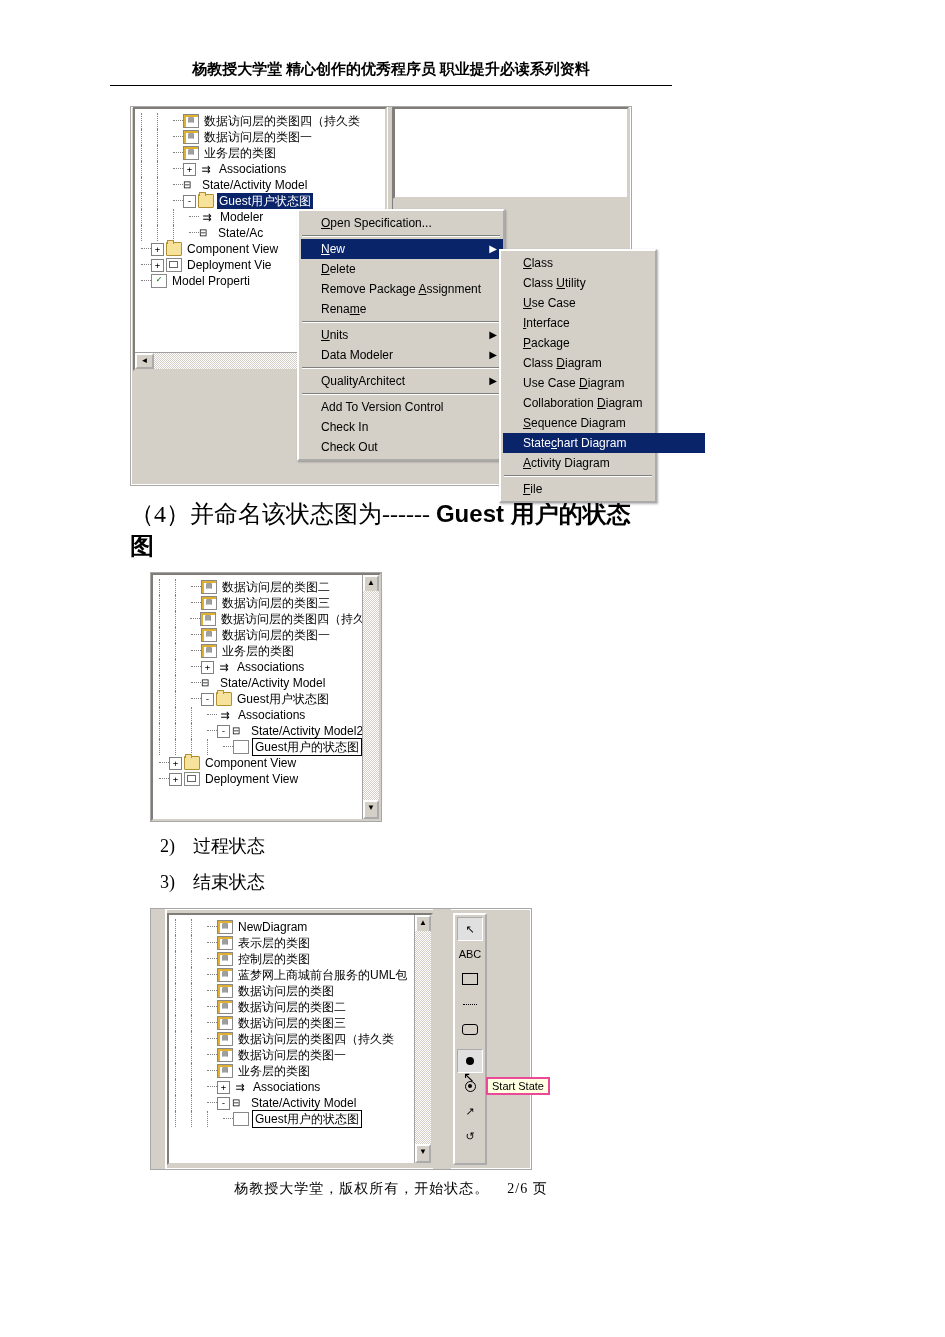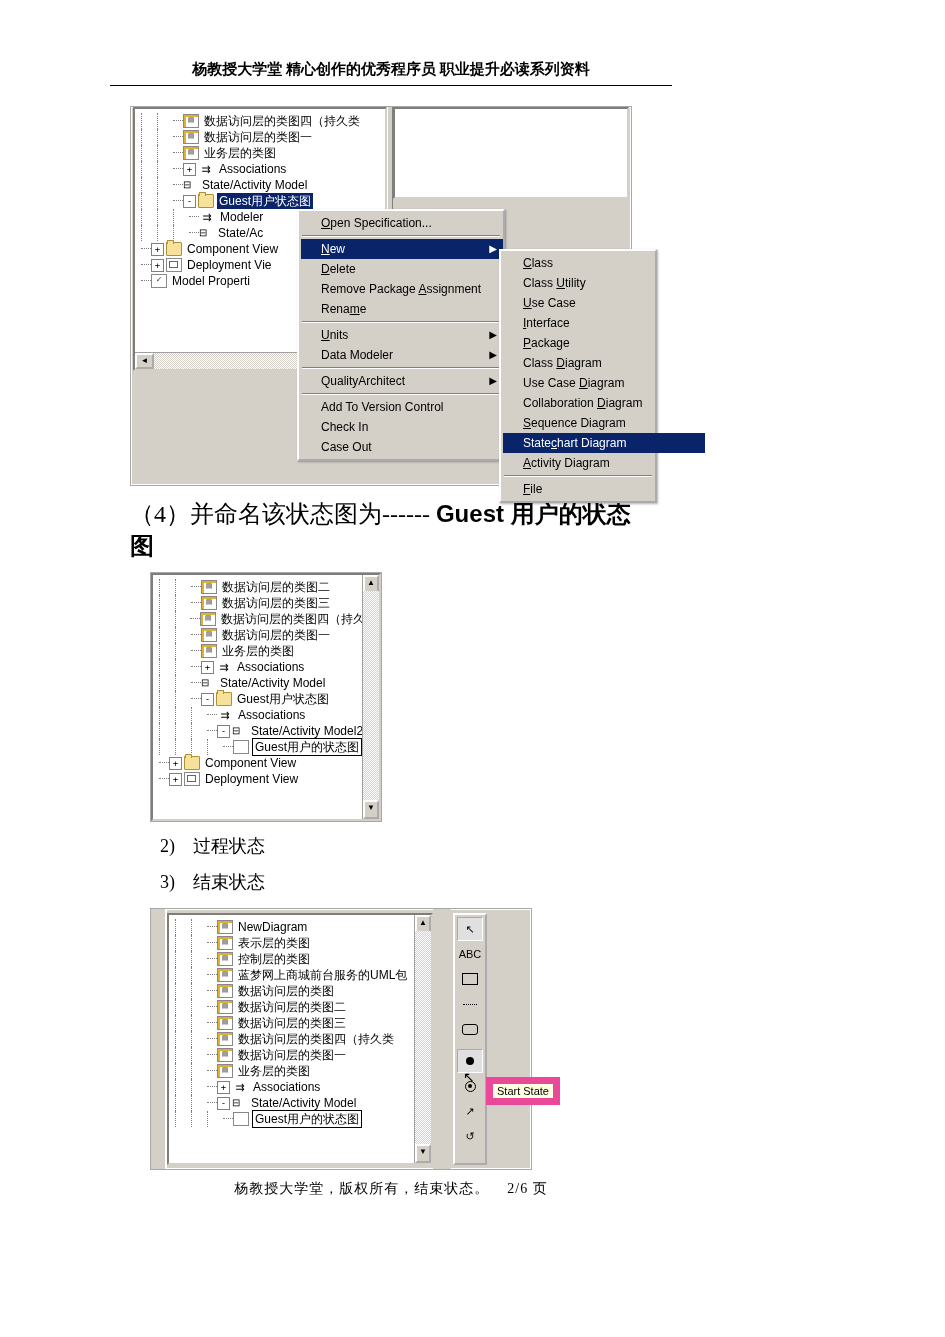--- a/index.html
+++ b/index.html
@@ -41,21 +41,21 @@
 .vscroll .btn{height:15px;background:#d4d0c8;border:2px outset #fff;font-size:8px;text-align:center;line-height:12px;cursor:pointer}
 .vscroll .track{position:absolute;top:16px;bottom:16px;left:0;right:0;background:repeating-conic-gradient(#d4d0c8 0 25%,#fff 0 50%) 0 0/2px 2px}
 .hscroll{height:16px;background:#d4d0c8;border-top:1px solid #a0a0a0;display:flex}
 .hscroll .btn{width:15px;border:2px outset #fff;font-size:8px;text-align:center;line-height:12px;cursor:pointer}
 .hscroll .track{flex:1;background:repeating-conic-gradient(#d4d0c8 0 25%,#fff 0 50%) 0 0/2px 2px}
 .splitter{width:4px;background:#d4d0c8;border-left:1px solid #fff;border-right:1px solid #808080;cursor:col-resize}
 .dark{background:#808080}
 .toolbox{background:#d4d0c8;border:2px outset #fff;padding:2px;display:flex;flex-direction:column;gap:1px}
 .tbtn{width:24px;height:22px;border:1px solid transparent;display:flex;align-items:center;justify-content:center;font-size:11px;cursor:pointer}
 .tbtn.on{border:1px inset #fff;background:#e0e0e0}
-.tip{position:absolute;background:#ffffe1;border:7px solid #ec4899;padding:1px 4px;font-size:11px;white-space:nowrap}
+.tip{position:absolute;background:#ffffe1;border:2px solid #ec4899;padding:1px 4px;font-size:11px;white-space:nowrap}
 </style>
 </head>
 <body>
 
 <div class="page">
   <div class="hdr">杨教授大学堂 精心创作的优秀程序员 职业提升必读系列资料</div>
   <div class="hrule"></div>
 
   <div class="shot" style="width:500px;height:378px;display:flex">
     <div class="pane" style="width:250px;height:260px;margin:0 0 0 2px;position:relative">
@@ -164,21 +164,21 @@
         <div class="mi">Remove Package <span class="under">A</span>ssignment</div>
         <div class="mi">Rena<span class="under">m</span>e</div>
         <div class="msep"></div>
         <div class="mi"><span class="under">U</span>nits<span class="arw">▶</span></div>
         <div class="mi">Data Modeler<span class="arw">▶</span></div>
         <div class="msep"></div>
         <div class="mi">QualityArchitect<span class="arw">▶</span></div>
         <div class="msep"></div>
         <div class="mi">Add To Version Control</div>
         <div class="mi">Check In</div>
-        <div class="mi">Case Out</div>
+        <div class="mi">Check Out</div>
       </div>
     <div class="menu" id="menu2" style="left:368px;top:142px;width:150px">
         <div class="mi"><span class="under">C</span>lass</div>
         <div class="mi">Class <span class="under">U</span>tility</div>
         <div class="mi"><span class="under">U</span>se Case</div>
         <div class="mi"><span class="under">I</span>nterface</div>
         <div class="mi"><span class="under">P</span>ackage</div>
         <div class="mi">Class <span class="under">D</span>iagram</div>
         <div class="mi">Use Case <span class="under">D</span>iagram</div>
         <div class="mi">Collaboration <span class="under">D</span>iagram</div>
@@ -458,15 +458,15 @@
         </div>
       <div class="tbtn">
           <span>↺</span>
         </div>
     </div>
     <div class="tip" style="left:335px;top:168px">Start State</div>
     <div style="position:absolute;left:312px;top:160px;font-size:14px">↖</div>
   </div>
 
   <div class="ftr">
-    <span>杨教授大学堂，版权所有，结束状态。</span>&nbsp;&nbsp;&nbsp;&nbsp;<span>2/6 页</span>
+    <span>杨教授大学堂，版权所有，开始状态。</span>&nbsp;&nbsp;&nbsp;&nbsp;<span>2/6 页</span>
   </div>
 </div>
 
 </body></html>

